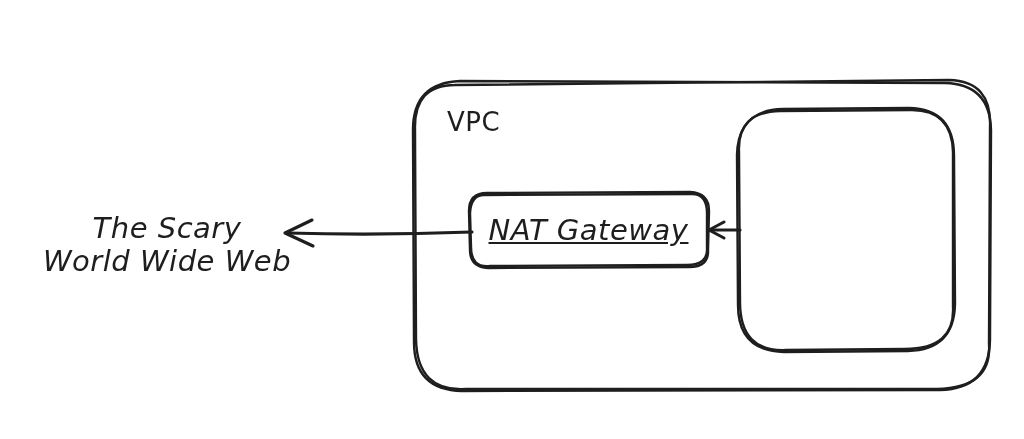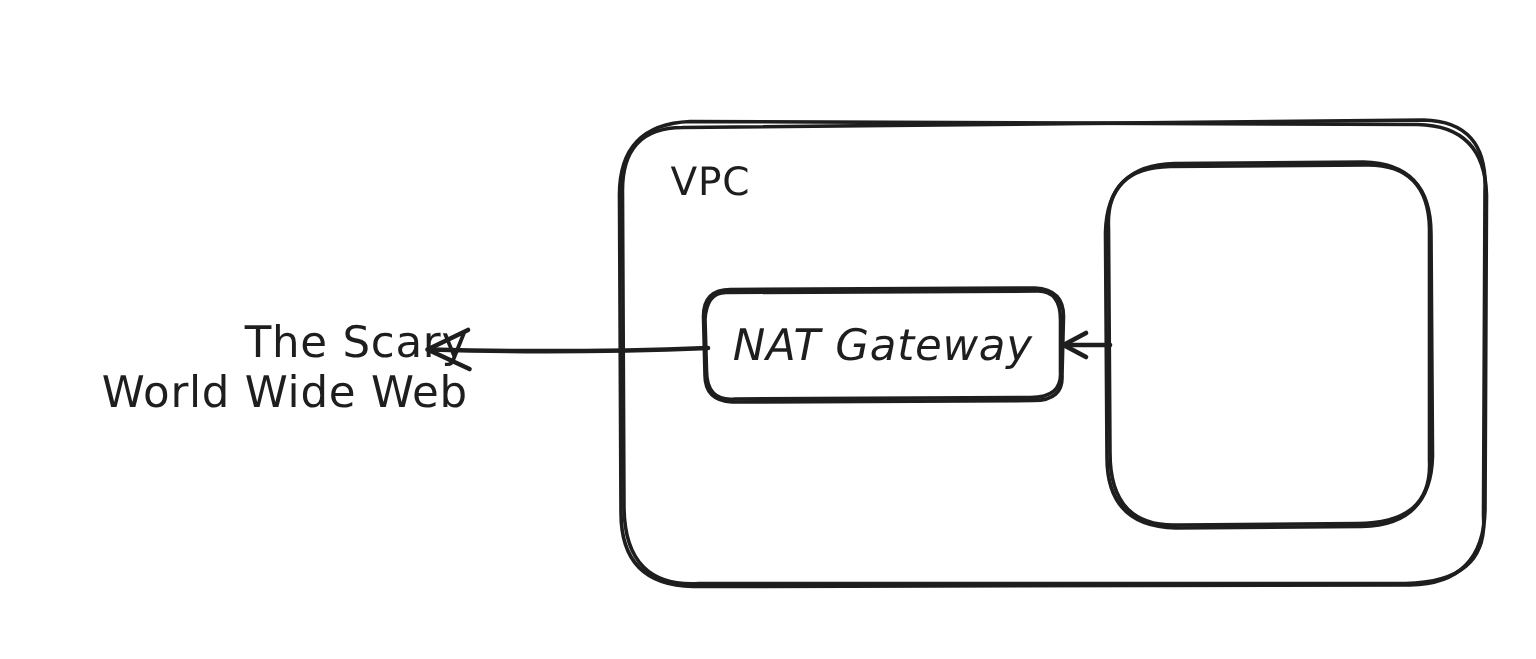--- a/index.html
+++ b/index.html
@@ -61,28 +61,30 @@
   .label-nat-gateway {
     left: 469px;
     top: 192px;
     width: 239px;
     height: 76px;
     display: flex;
     align-items: center;
     justify-content: center;
     font-size: 29px;
     font-style: italic;
+    text-decoration: underline;
   }
   .label-internet {
     left: 22px;
     top: 212px;
     width: 290px;
-    text-align: right;
+    text-align: center;
     font-size: 29px;
     line-height: 33px;
+    font-style: italic;
   }
 </style>
 </head>
 <body>
 
 <div class="stage">
 
   <svg class="sketch" viewBox="0 0 1024 439" aria-hidden="true">
 
     <g>

